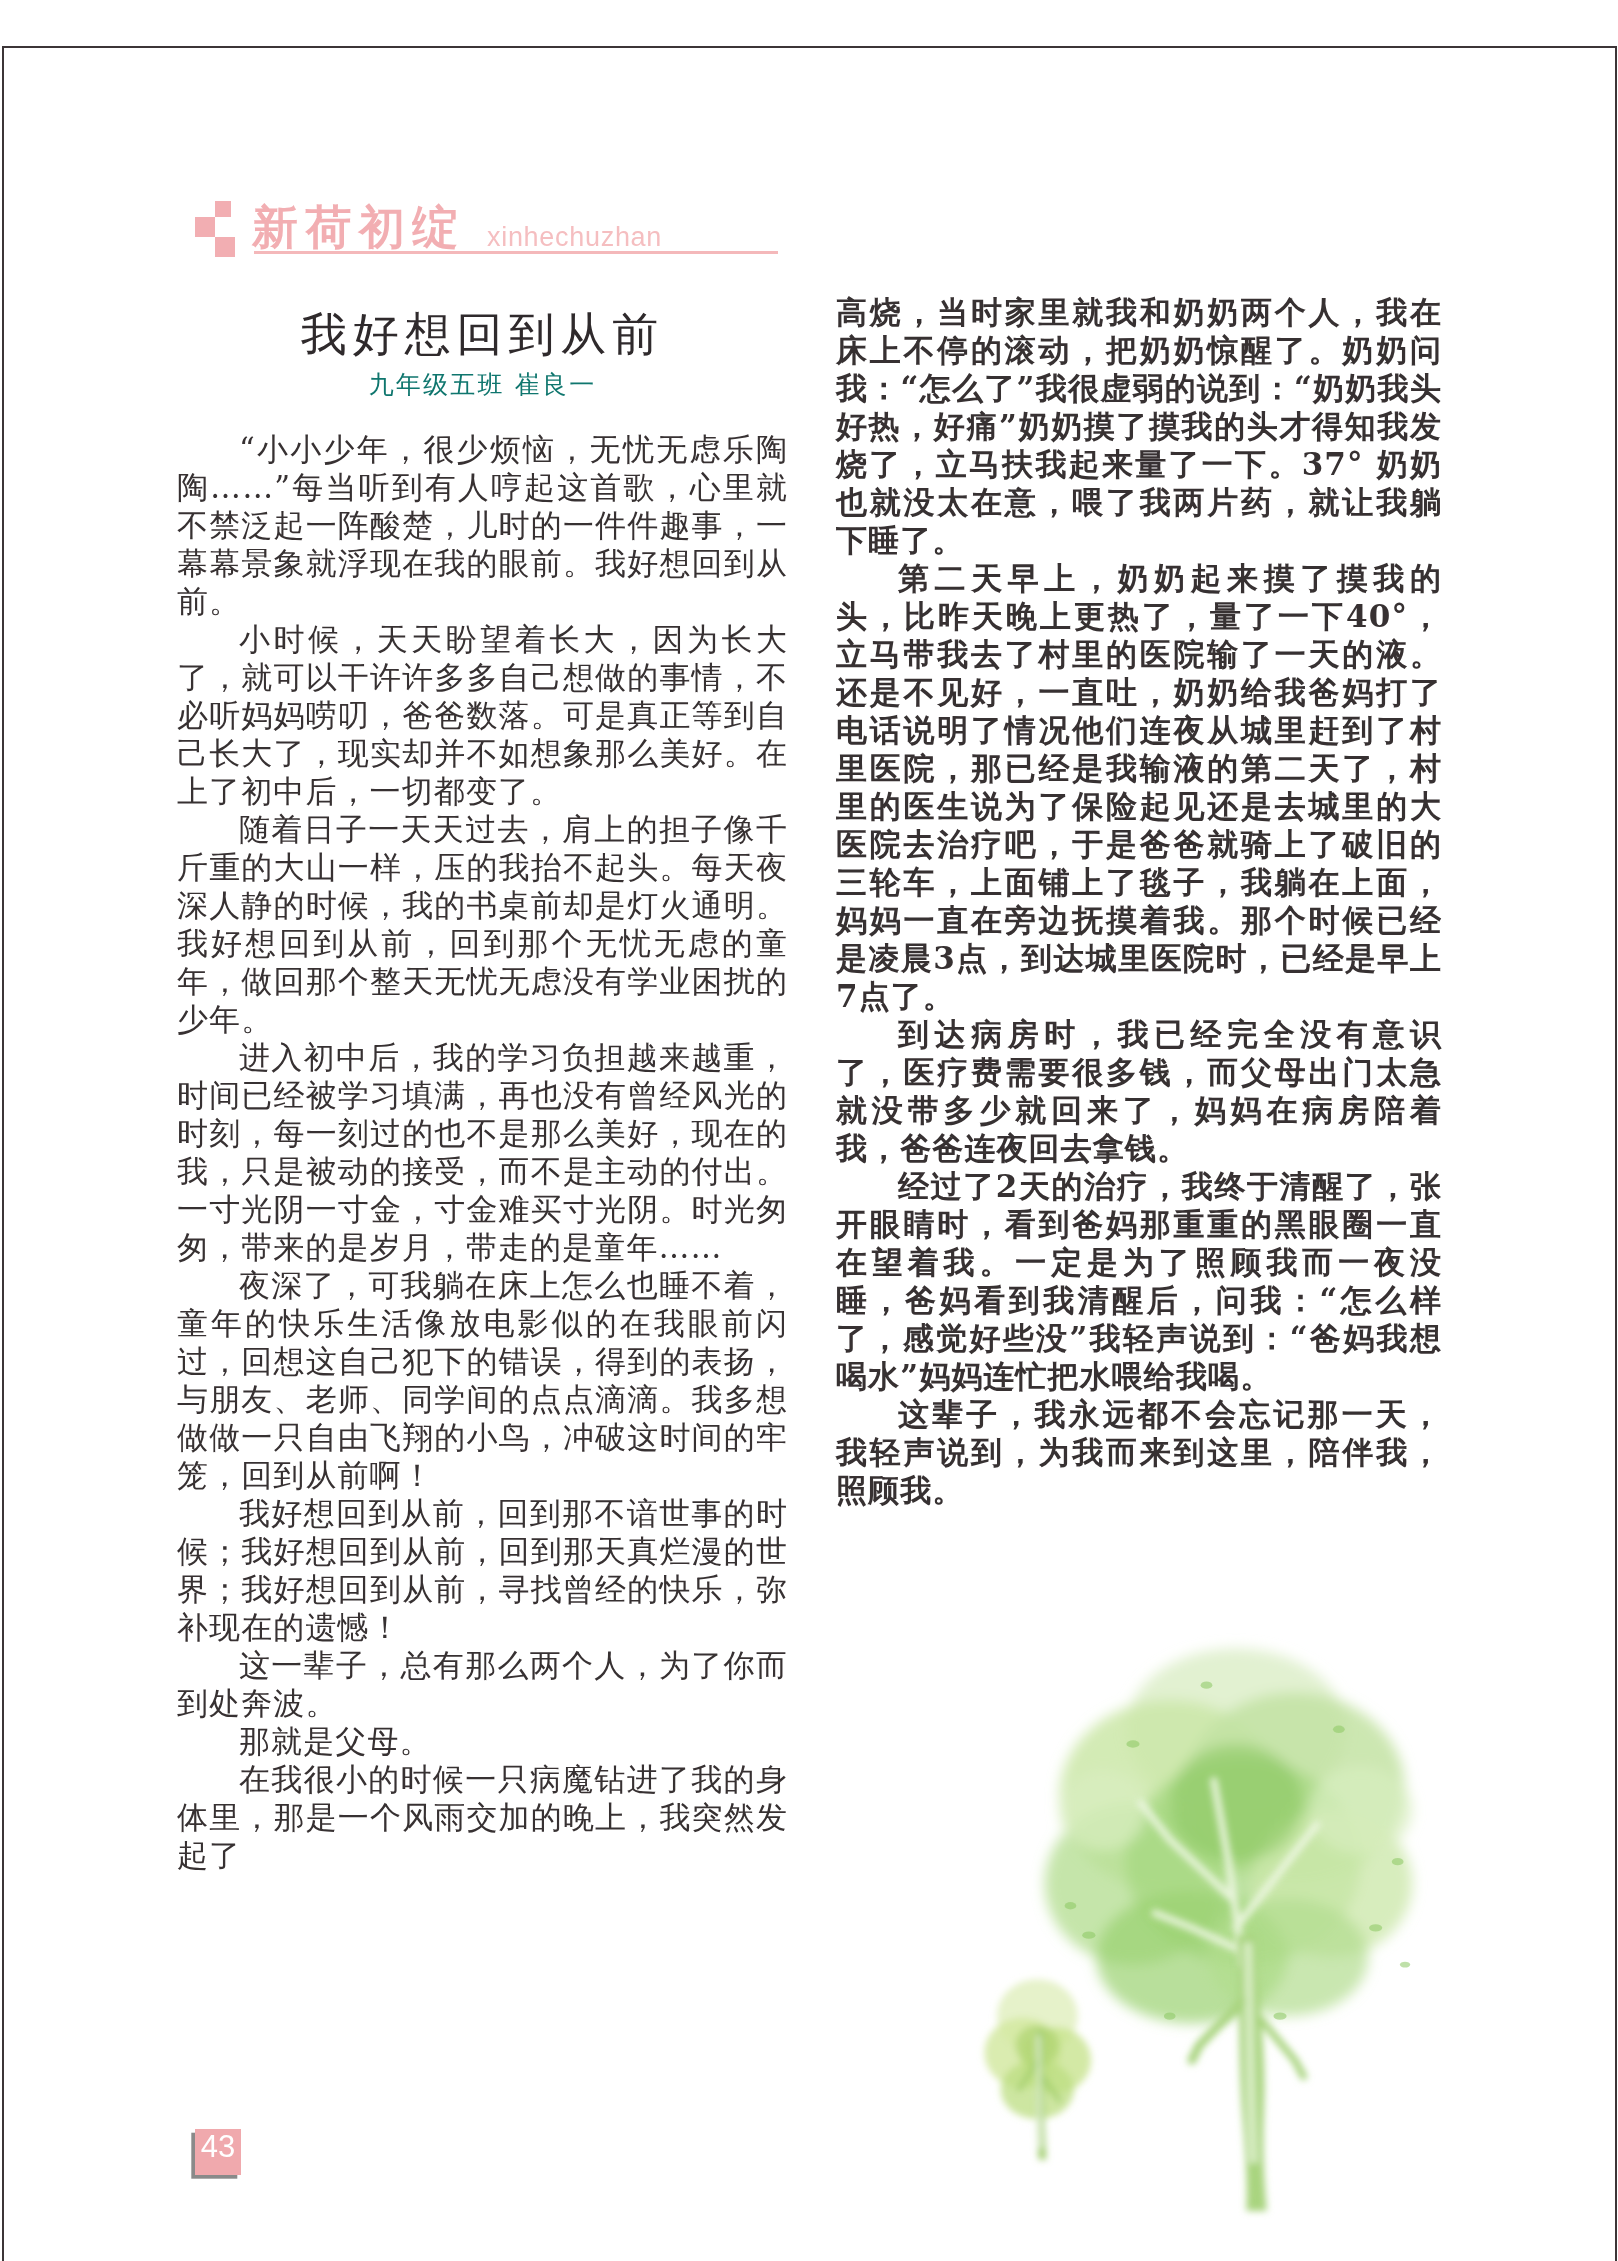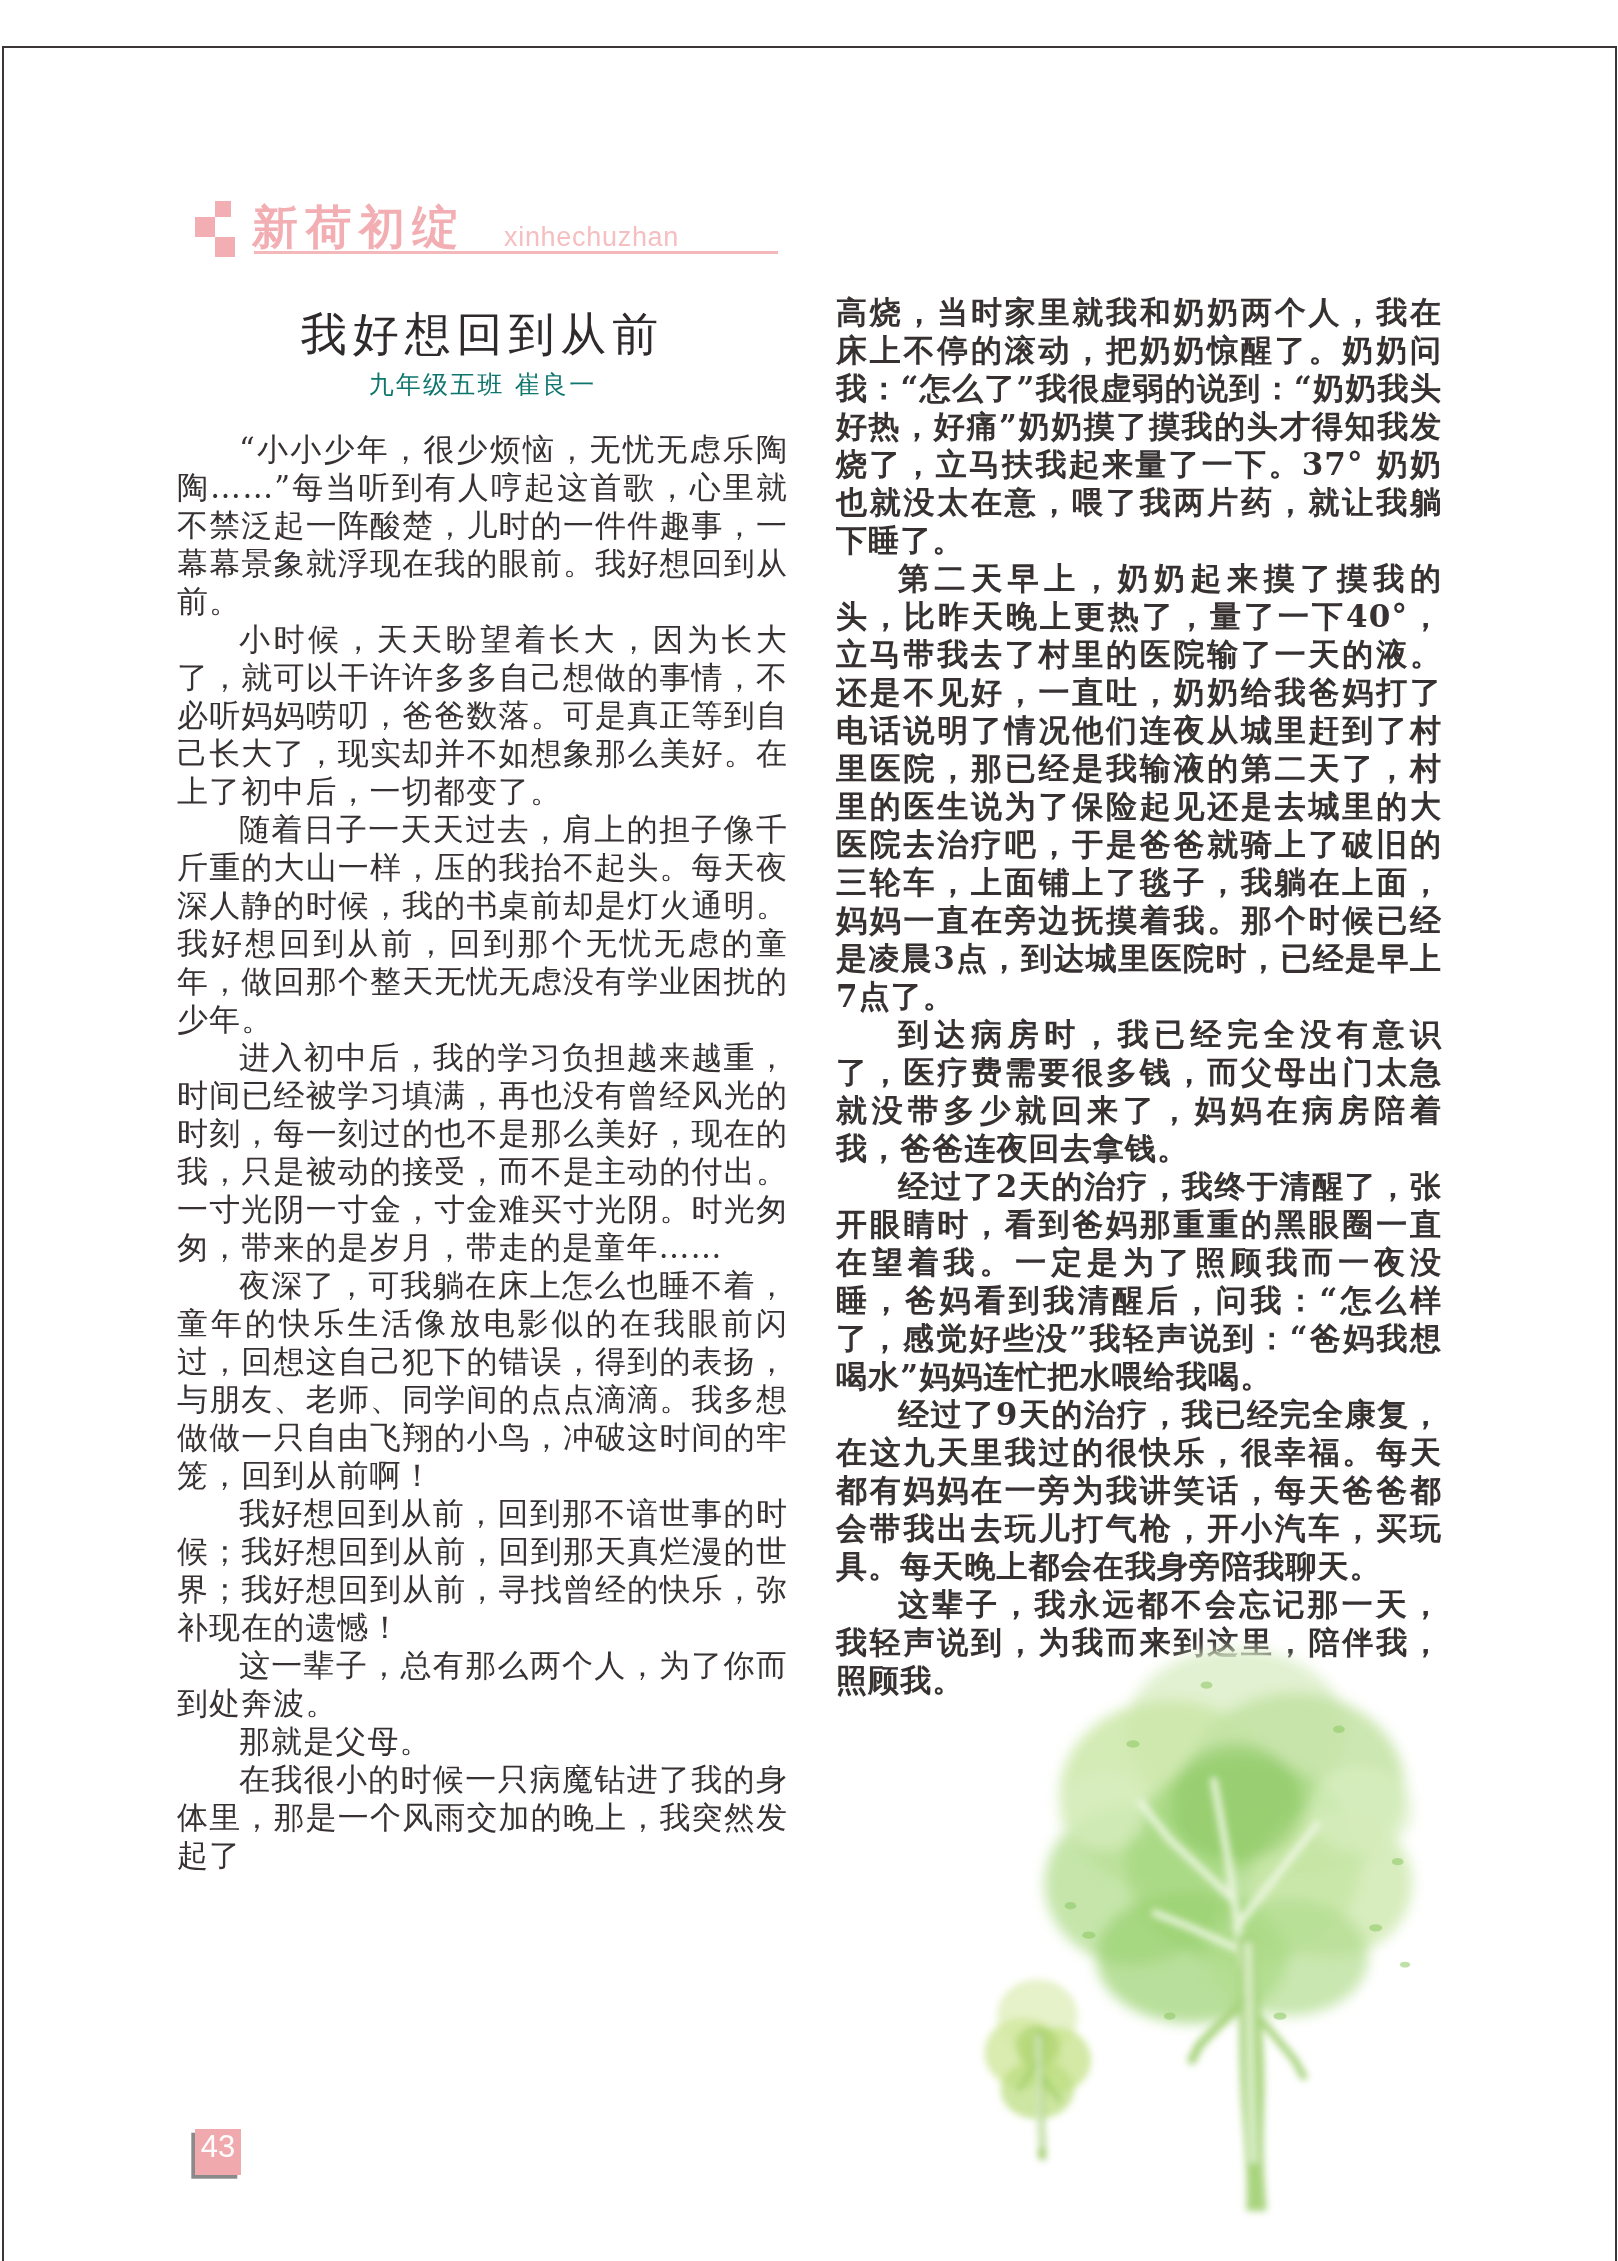--- a/index.html
+++ b/index.html
@@ -21,21 +21,21 @@
   .sq-a{left:215px;top:157px;width:16px;height:16px;}
   .sq-b{left:195px;top:173px;width:20px;height:20px;}
   .sq-c{left:215px;top:193px;width:20px;height:20px;}
   .header-title{
     position:absolute;left:252px;top:157px;
     font-family:"Liberation Sans","DejaVu Sans",sans-serif;
     font-weight:bold;font-size:46px;line-height:52px;
     letter-spacing:7.4px;color:#f2aeb2;
   }
   .header-sub{
-    position:absolute;left:504px;top:177px;
+    position:absolute;left:487px;top:177px;
     font-family:"Liberation Sans","DejaVu Sans",sans-serif;
     font-size:27px;line-height:32px;letter-spacing:0.7px;color:#f5bec0;
   }
   .header-rule{
     position:absolute;left:254px;top:207px;width:524px;height:2.9px;
     background:#f4b8ba;
   }
   
   .col{position:absolute;color:#373132;}
   .col-left{left:177px;top:250px;width:611px;}
@@ -107,21 +107,20 @@
         <p class="para">那就是父母。</p>
         <p class="para">在我很小的时候一只病魔钻进了我的身体里，那是一个风雨交加的晚上，我突然发起了</p>
       </div>
   </div>
 
   <div class="col col-right">
       <p class="para no-indent">高烧，当时家里就我和奶奶两个人，我在床上不停的滚动，把奶奶惊醒了。奶奶问我：“怎么了”我很虚弱的说到：“奶奶我头好热，好痛”奶奶摸了摸我的头才得知我发烧了，立马扶我起来量了一下。37° 奶奶也就没太在意，喂了我两片药，就让我躺下睡了。</p>
       <p class="para">第二天早上，奶奶起来摸了摸我的头，比昨天晚上更热了，量了一下40°，立马带我去了村里的医院输了一天的液。还是不见好，一直吐，奶奶给我爸妈打了电话说明了情况他们连夜从城里赶到了村里医院，那已经是我输液的第二天了，村里的医生说为了保险起见还是去城里的大医院去治疗吧，于是爸爸就骑上了破旧的三轮车，上面铺上了毯子，我躺在上面，妈妈一直在旁边抚摸着我。那个时候已经是凌晨3点，到达城里医院时，已经是早上7点了。</p>
       <p class="para">到达病房时，我已经完全没有意识了，医疗费需要很多钱，而父母出门太急就没带多少就回来了，妈妈在病房陪着我，爸爸连夜回去拿钱。</p>
       <p class="para">经过了2天的治疗，我终于清醒了，张开眼睛时，看到爸妈那重重的黑眼圈一直在望着我。一定是为了照顾我而一夜没睡，爸妈看到我清醒后，问我：“怎么样了，感觉好些没”我轻声说到：“爸妈我想喝水”妈妈连忙把水喂给我喝。</p>
-      <p class="para">经过了9天的治疗，我已经完全康复，在这九天里我过的很快乐，很幸福。每天都有妈妈在一旁为我讲笑话，每天爸爸都会带我出去玩儿打气枪，开小汽车，买玩具。每天晚上都会在我身旁陪我聊天。</p>
       <p class="para">这辈子，我永远都不会忘记那一天，我轻声说到，为我而来到这里，陪伴我，照顾我。</p>
     </div>
 
   <div class="page-num">
     <span>43</span>
   </div>
 
   <div class="tree-wrap">
     <svg width="515" height="625" viewBox="0 0 700 850" xmlns="http://www.w3.org/2000/svg">
       <defs>

